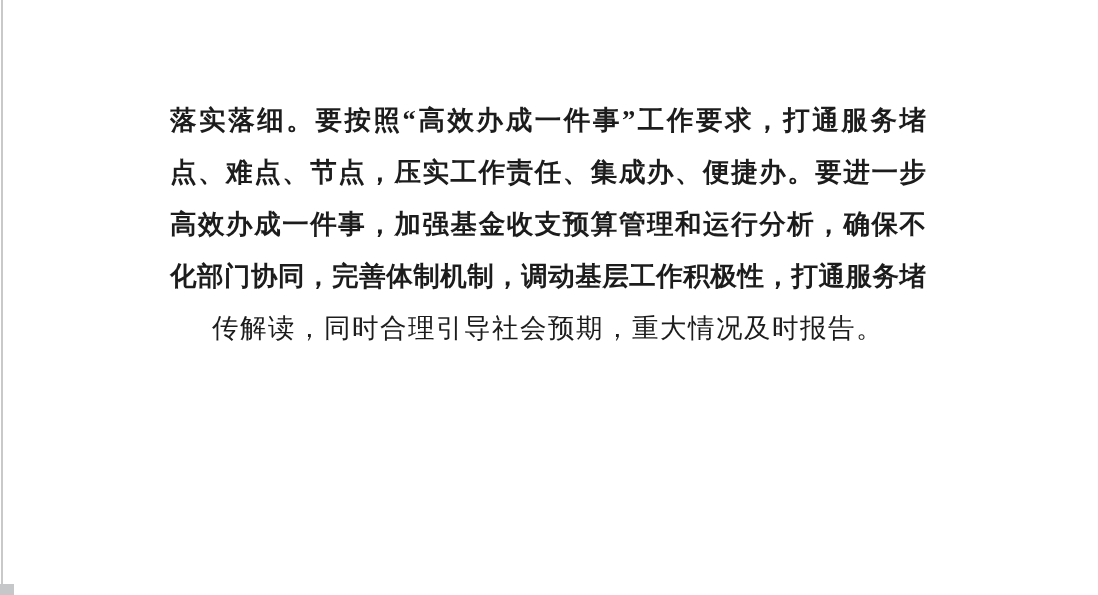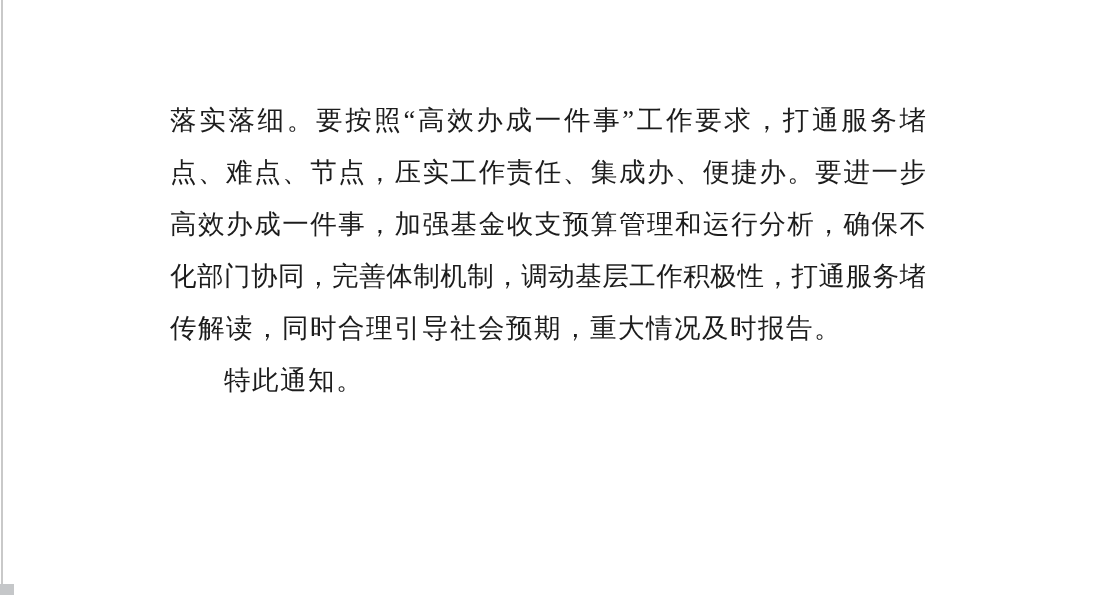--- a/index.html
+++ b/index.html
@@ -43,37 +43,37 @@
     line-height: 52px;
   }
   .doc-line {
     height: 52px;
     white-space: nowrap;
   }
   .doc-line.justified {
     text-align: justify;
     text-align-last: justify;
     text-justify: inter-character;
+    font-weight: bold;
   }
   .doc-line.plain {
-    text-align: left;
+    text-align: center;
     letter-spacing: 1.5px;
   }
   .doc-line.indent {
     padding-left: 54px;
   }
 </style>
 </head>
 <body>
 
 <div class="page">
   <div class="edge-line"></div>
   <div class="corner-block"></div>
 
   <div class="text-block">
     <div class="doc-line justified">落实落细。要按照“高效办成一件事”工作要求，打通服务堵</div>
     <div class="doc-line justified">点、难点、节点，压实工作责任、集成办、便捷办。要进一步</div>
     <div class="doc-line justified">高效办成一件事，加强基金收支预算管理和运行分析，确保不</div>
     <div class="doc-line justified">化部门协同，完善体制机制，调动基层工作积极性，打通服务堵</div>
     <div class="doc-line plain">传解读，同时合理引导社会预期，重大情况及时报告。</div>
-    <div class="doc-line plain indent">特此通知。</div>
   </div>
 </div>
 
 </body></html>

